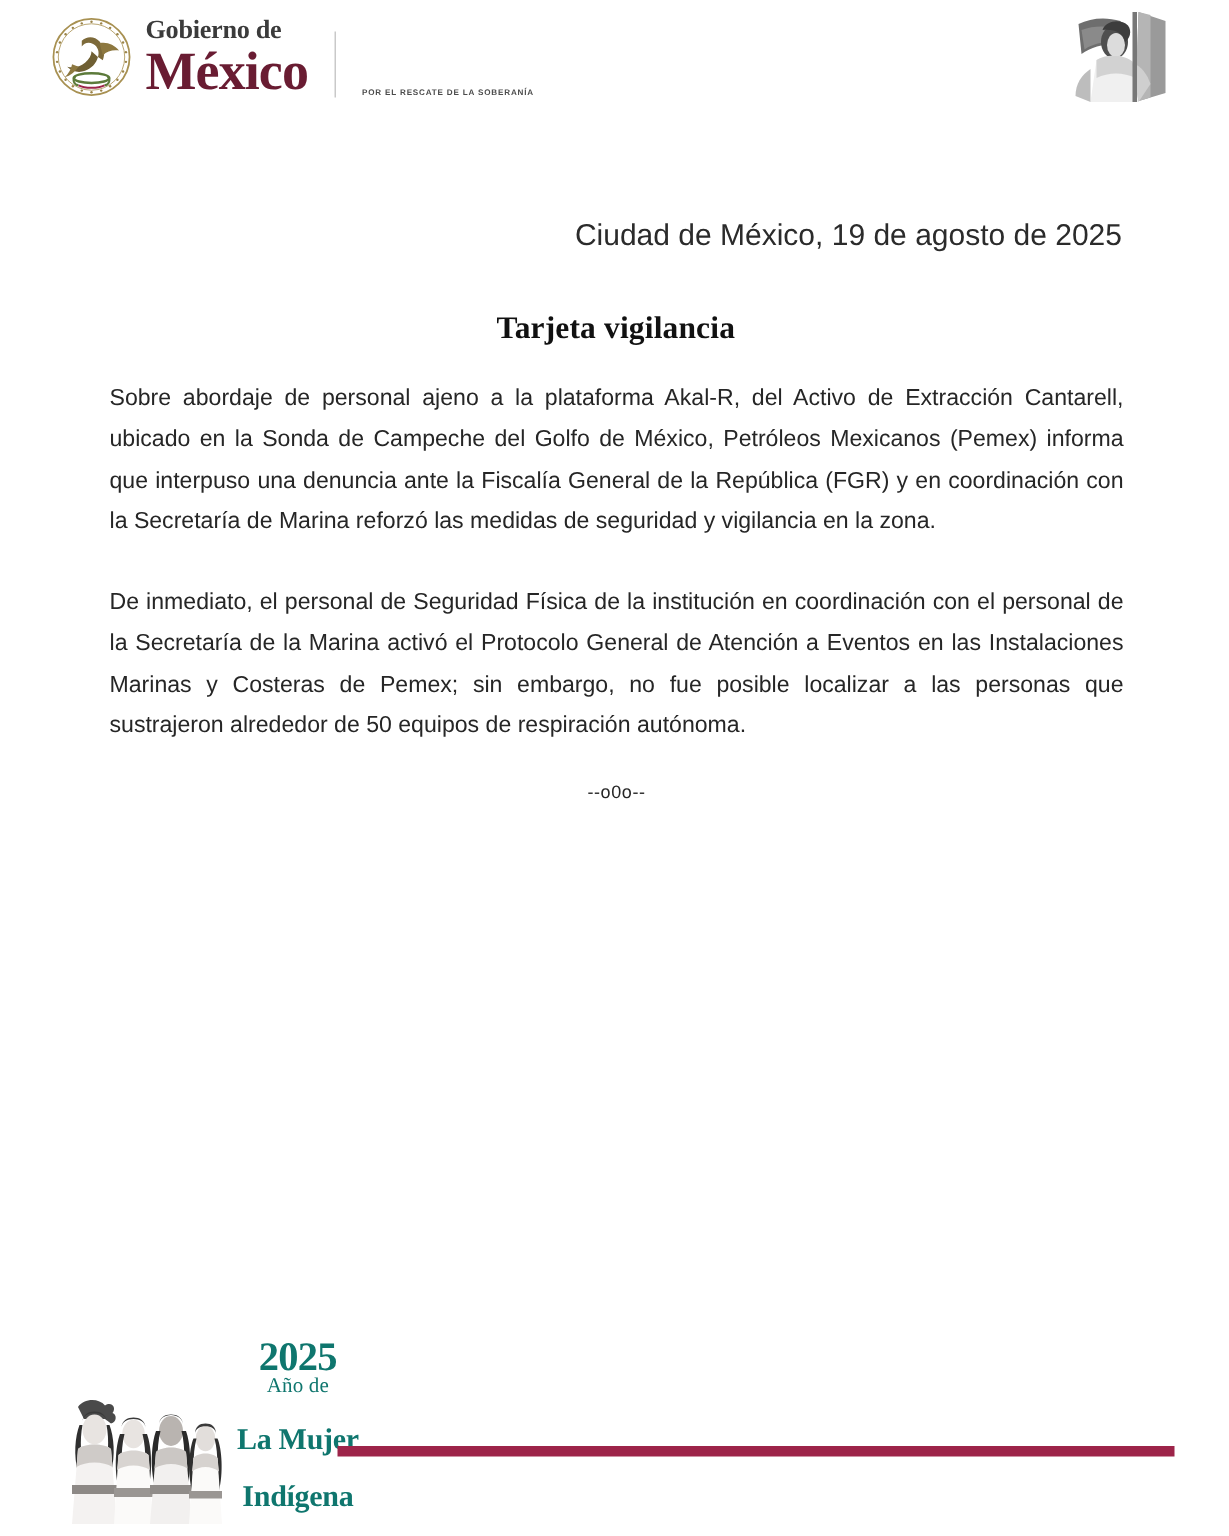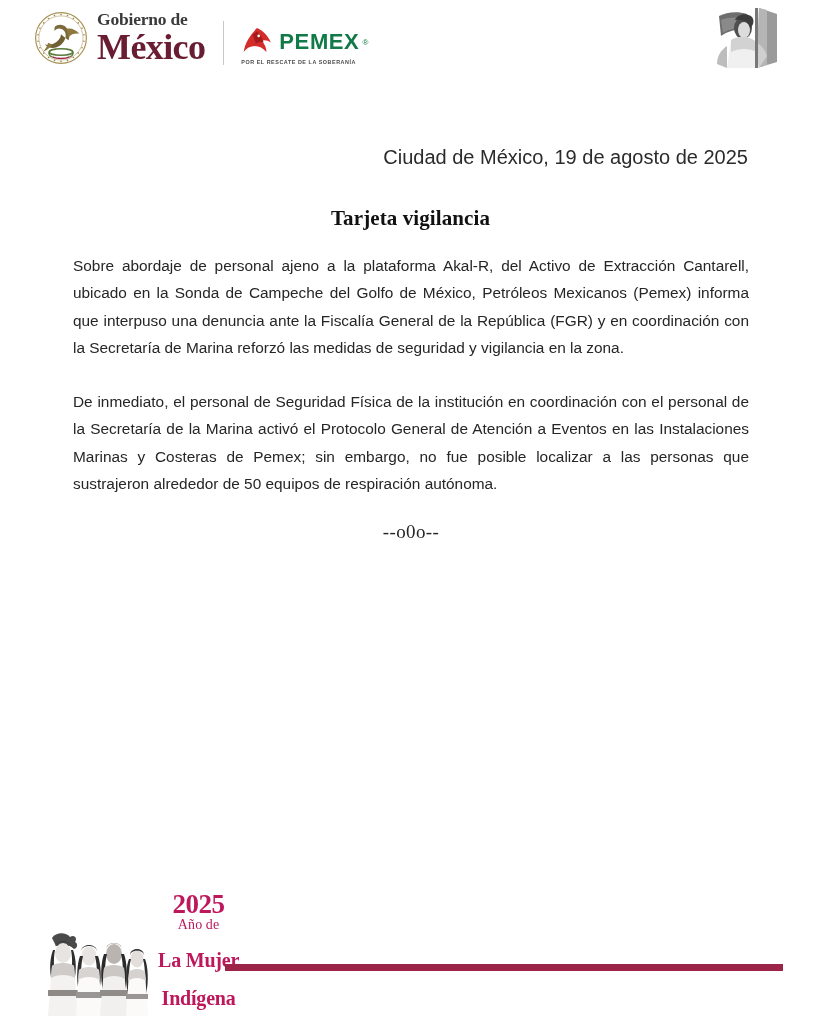--- a/index.html
+++ b/index.html
@@ -149,24 +149,24 @@
     text-align: justify;
     font-size: 15.4px;
     line-height: 1.78;
     color: #262626;
     font-family: Liberation Sans, sans-serif;
   }
   .para:last-of-type { margin-bottom: 0; }
   .closing-mark {
     margin-top: 24px;
     text-align: center;
-    font-size: 19px;
+    font-size: 12px;
     color: #262626;
     letter-spacing: 0.4px;
-    font-family: Liberation Serif, serif;
+    font-family: Liberation Sans, sans-serif;
   }
 
   
   .footer {
     position: absolute;
     left: 0;
     bottom: 0;
     width: 819px;
     height: 112px;
   }
@@ -182,21 +182,21 @@
     width: 112px;
     height: 86px;
     flex: 0 0 auto;
   }
   .footer-text {
     margin-left: 4px;
     padding-bottom: 8px;
     text-align: center;
     line-height: 1;
     font-family: "Liberation Serif", serif;
-    color: #be185d;
+    color: #0f766e;
   }
   .ft-year {
     font-size: 27px;
     font-weight: bold;
     letter-spacing: -0.5px;
     display: block;
   }
   .ft-sub {
     font-size: 14px;
     display: block;
@@ -266,29 +266,20 @@
       </svg>
 
       <div class="gob-text">
         <span class="gob-line1">Gobierno de</span>
         <span class="gob-line2">México</span>
       </div>
 
       <div class="vdivider"></div>
 
       <div class="pemex-block">
-        <div class="pemex-row">
-          <svg class="pemex-mark" viewBox="0 0 60 54">
-            <path d="M30 2 C40 6 50 16 55 28 C49 24 43 23 38 25 C44 30 47 37 47 45 C41 38 34 34 26 34 C18 34 11 38 6 45 C8 30 16 16 30 2 Z" fill="#d42b2b"></path>
-            <path d="M30 8 C36 14 40 21 42 28 C37 26 32 27 28 30 C26 24 24 18 22 14 Z" fill="#a51b1b"></path>
-            <circle cx="33" cy="16" r="2.3" fill="#ffffff"></circle>
-          </svg>
-          <span class="pemex-word">PEMEX</span>
-          <span class="pemex-reg">®</span>
-        </div>
         <span class="pemex-tagline">POR EL RESCATE DE LA SOBERANÍA</span>
       </div>
 
     </div>
 
     <svg class="flag-emblem" viewBox="0 0 86 72">
       <path d="M62 2 L80 8 L80 56 L60 62 Z" fill="#9a9a9a"></path>
       <path d="M62 2 L70 4 L70 59 L60 62 Z" fill="#b5b5b5"></path>
       <path d="M22 10 C30 6 40 5 50 8 L54 24 C44 22 32 24 24 30 Z" fill="#6e6e6e"></path>
       <path d="M24 14 C32 11 40 11 48 13 L50 22 C41 21 32 23 26 27 Z" fill="#8a8a8a"></path>

